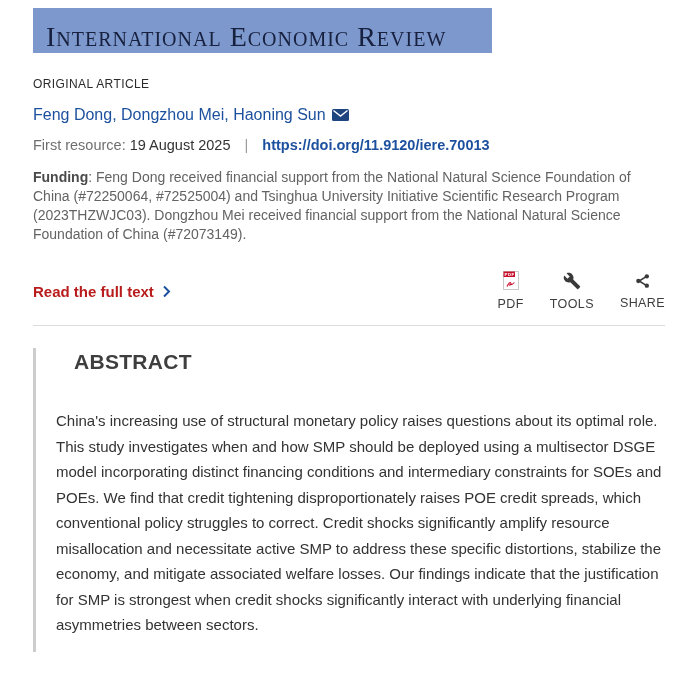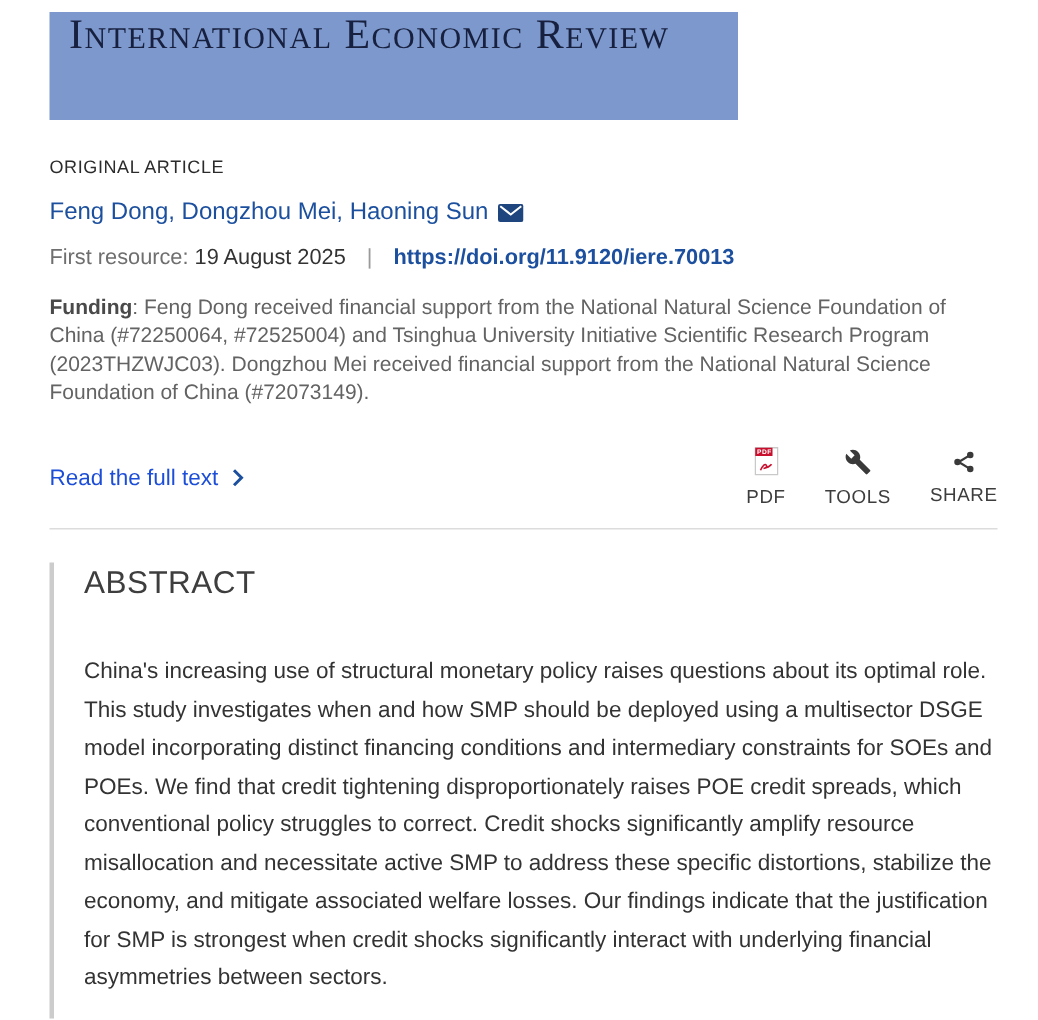--- a/index.html
+++ b/index.html
@@ -6,23 +6,23 @@
   html, body {
     width: 692px; height: 680px;
     background: #ffffff;
     font-family: "Liberation Sans", "DejaVu Sans", sans-serif;
     overflow: hidden;
   }
   .page { padding: 8px 27px 0 33px; }
 
   
   .banner {
-    width: 459px; height: 72px;
+    width: 459px; height: 45px;
     background: #7d98cc;
-    display: flex; align-items: flex-start;
+    display: flex; align-items: flex-end;
     padding-left: 13px;
     cursor: pointer;
   }
   .banner-title {
     font-family: "Liberation Serif", "DejaVu Serif", serif;
     font-variant: small-caps;
     font-size: 28px;
     letter-spacing: 1px;
     color: #17203f;
     white-space: nowrap;
@@ -71,22 +71,22 @@
     max-width: 640px;
   }
   .funding b { color: #4a4a4a; font-weight: 700; margin-top: 32px; }
 
   
   .action-row {
     margin-top: 27px;
     display: flex; align-items: center; justify-content: space-between;
   }
   .read-link {
-    font-size: 15px; font-weight: 400;
-    color: #1d4ed8; text-decoration: none;
+    font-size: 15px; font-weight: 700;
+    color: #b91c1c; text-decoration: none;
     display: inline-flex; align-items: center; gap: 8px;
     cursor: pointer;
   }
   .toolbar { display: flex; align-items: center; gap: 26px; }
   .tool-btn {
     display: inline-flex; align-items: center; gap: 7px;
     background: none; border: none; cursor: pointer;
     font-family: inherit;
     font-size: 12.5px; letter-spacing: 0.4px; color: #3d3d3d; flex-direction: column;
   }
@@ -98,23 +98,24 @@
   }
 
   
   .abstract {
     margin-top: 22px;
     border-left: 3px solid #cccccc;
     padding: 2px 0 14px 20px;
   }
   .abstract-heading {
     font-size: 21px;
-    font-weight: 400;
+    font-weight: 700;
     letter-spacing: 0.3px;
     color: #3e3e3e;
+    margin-left: 18px;
   }
   .abstract-body {
     margin-top: 34px;
     font-size: 15px;
     line-height: 25.5px;
     color: #333333;
     max-width: 618px;
   }
 </style>
 </head>

